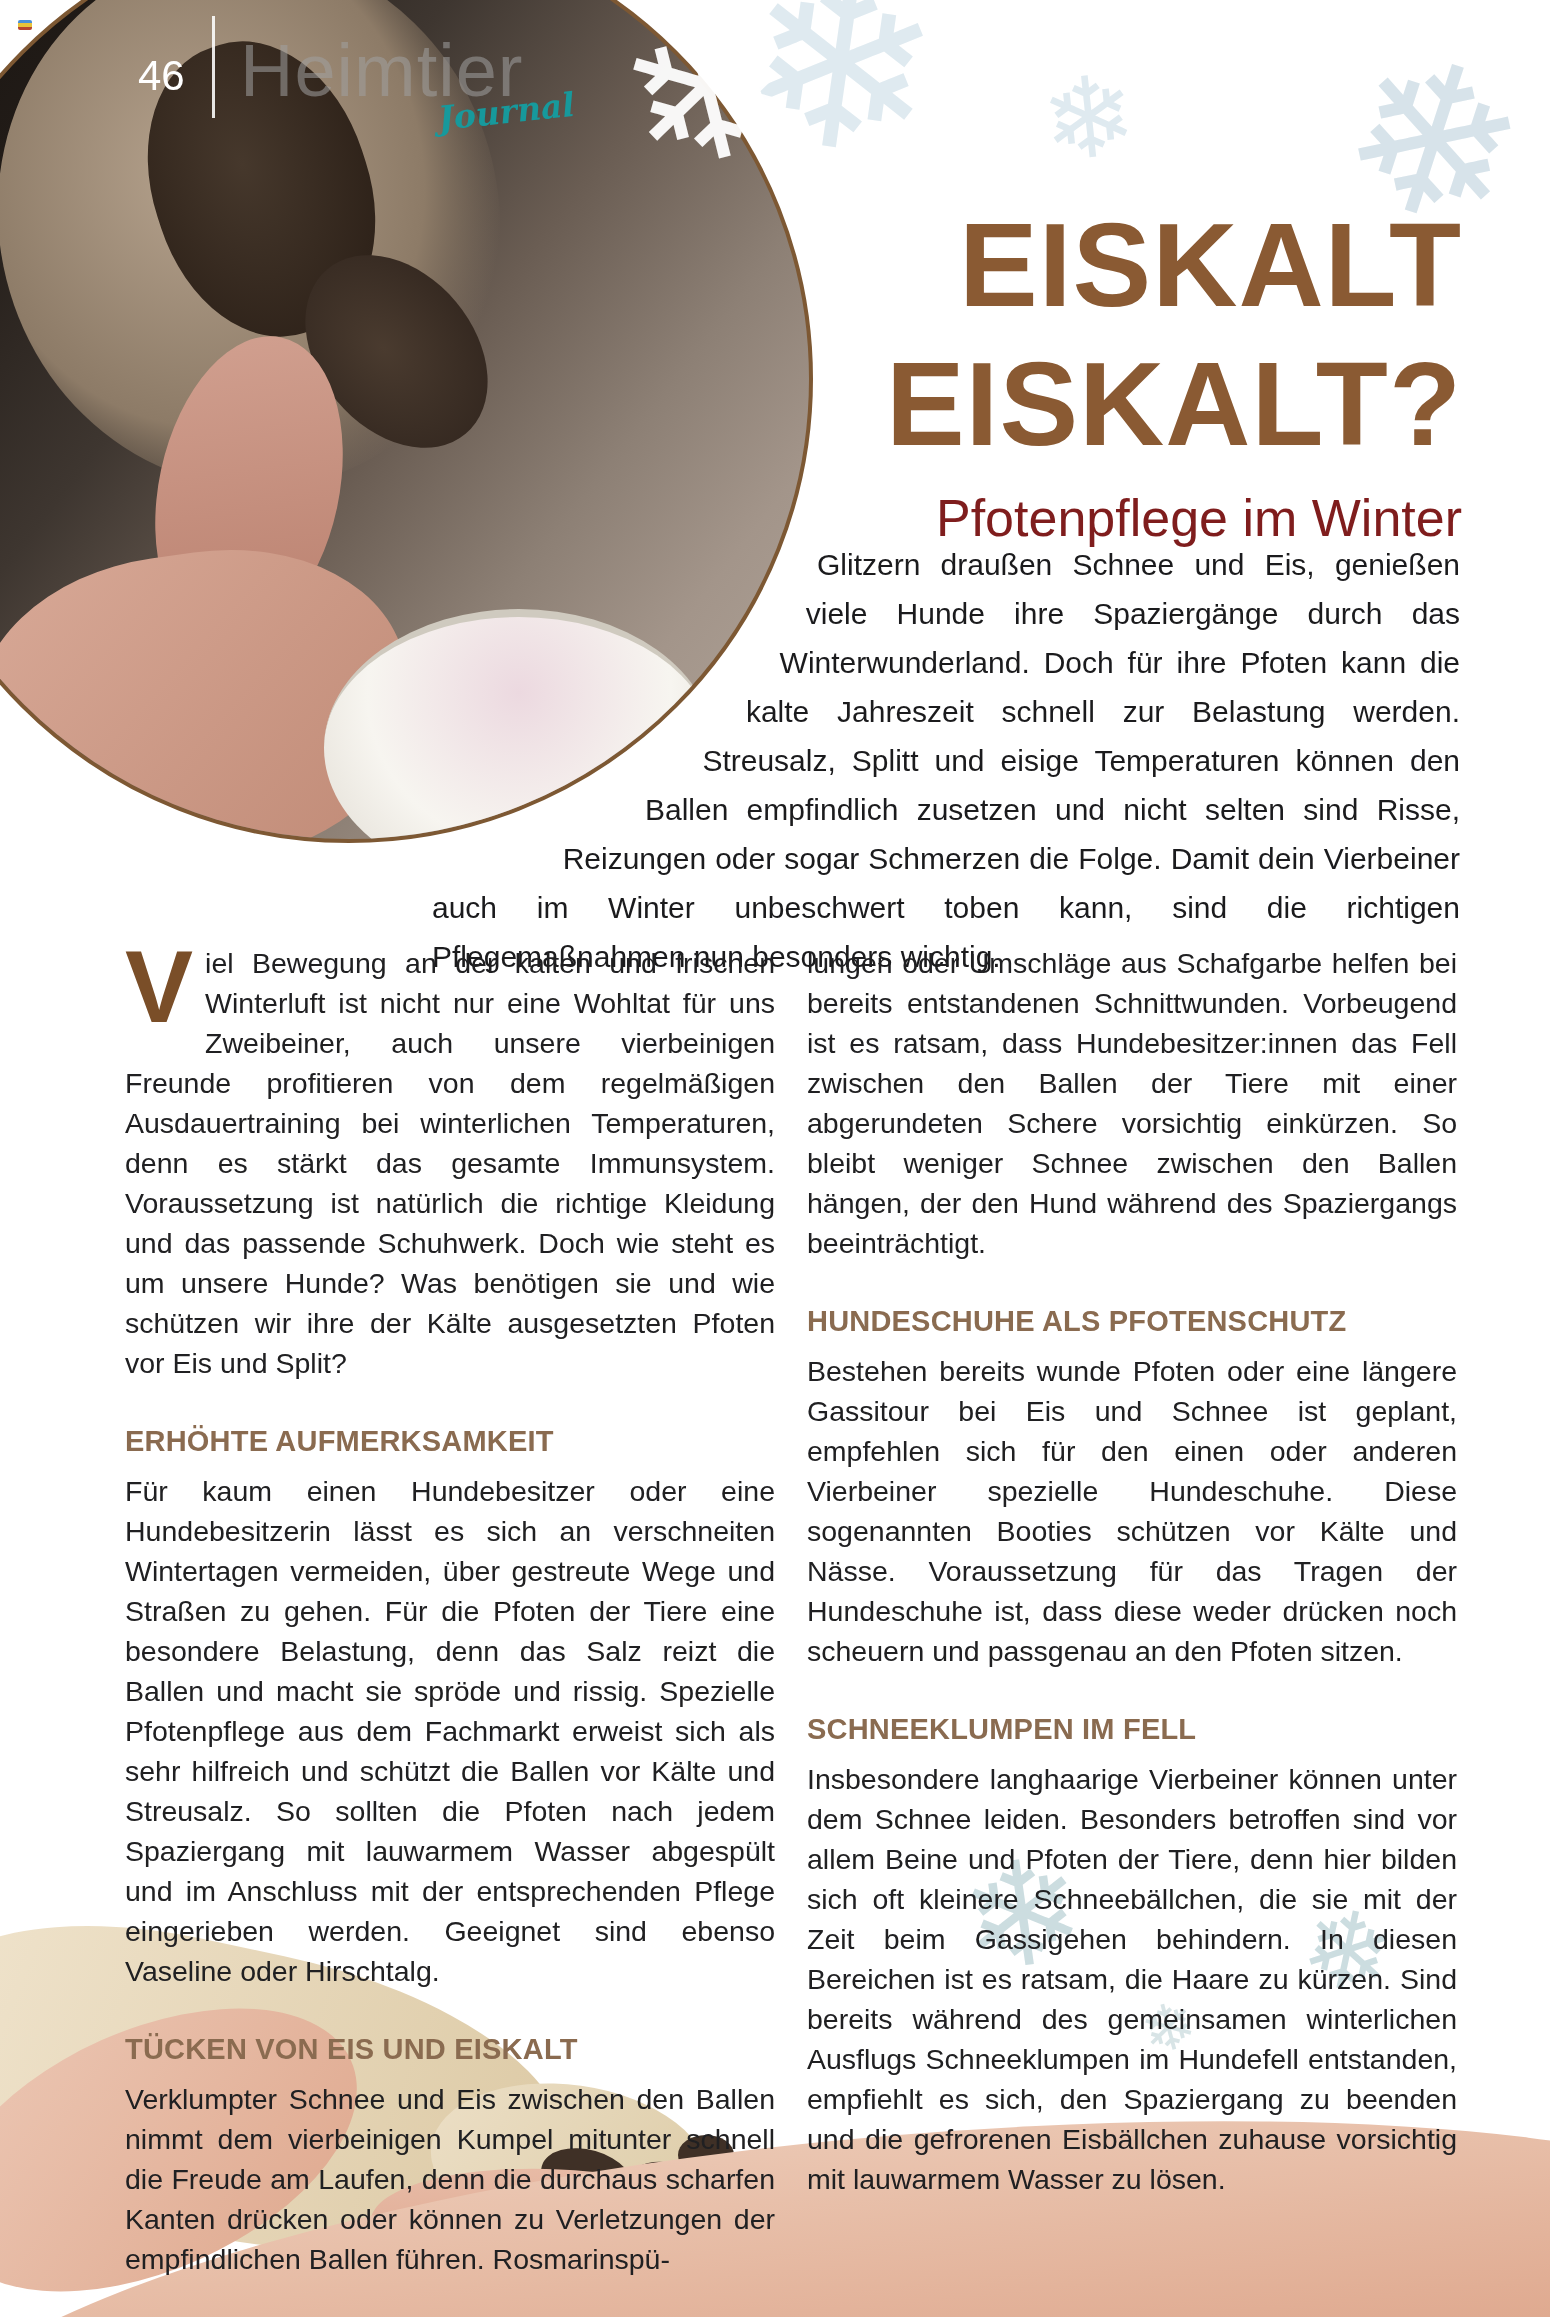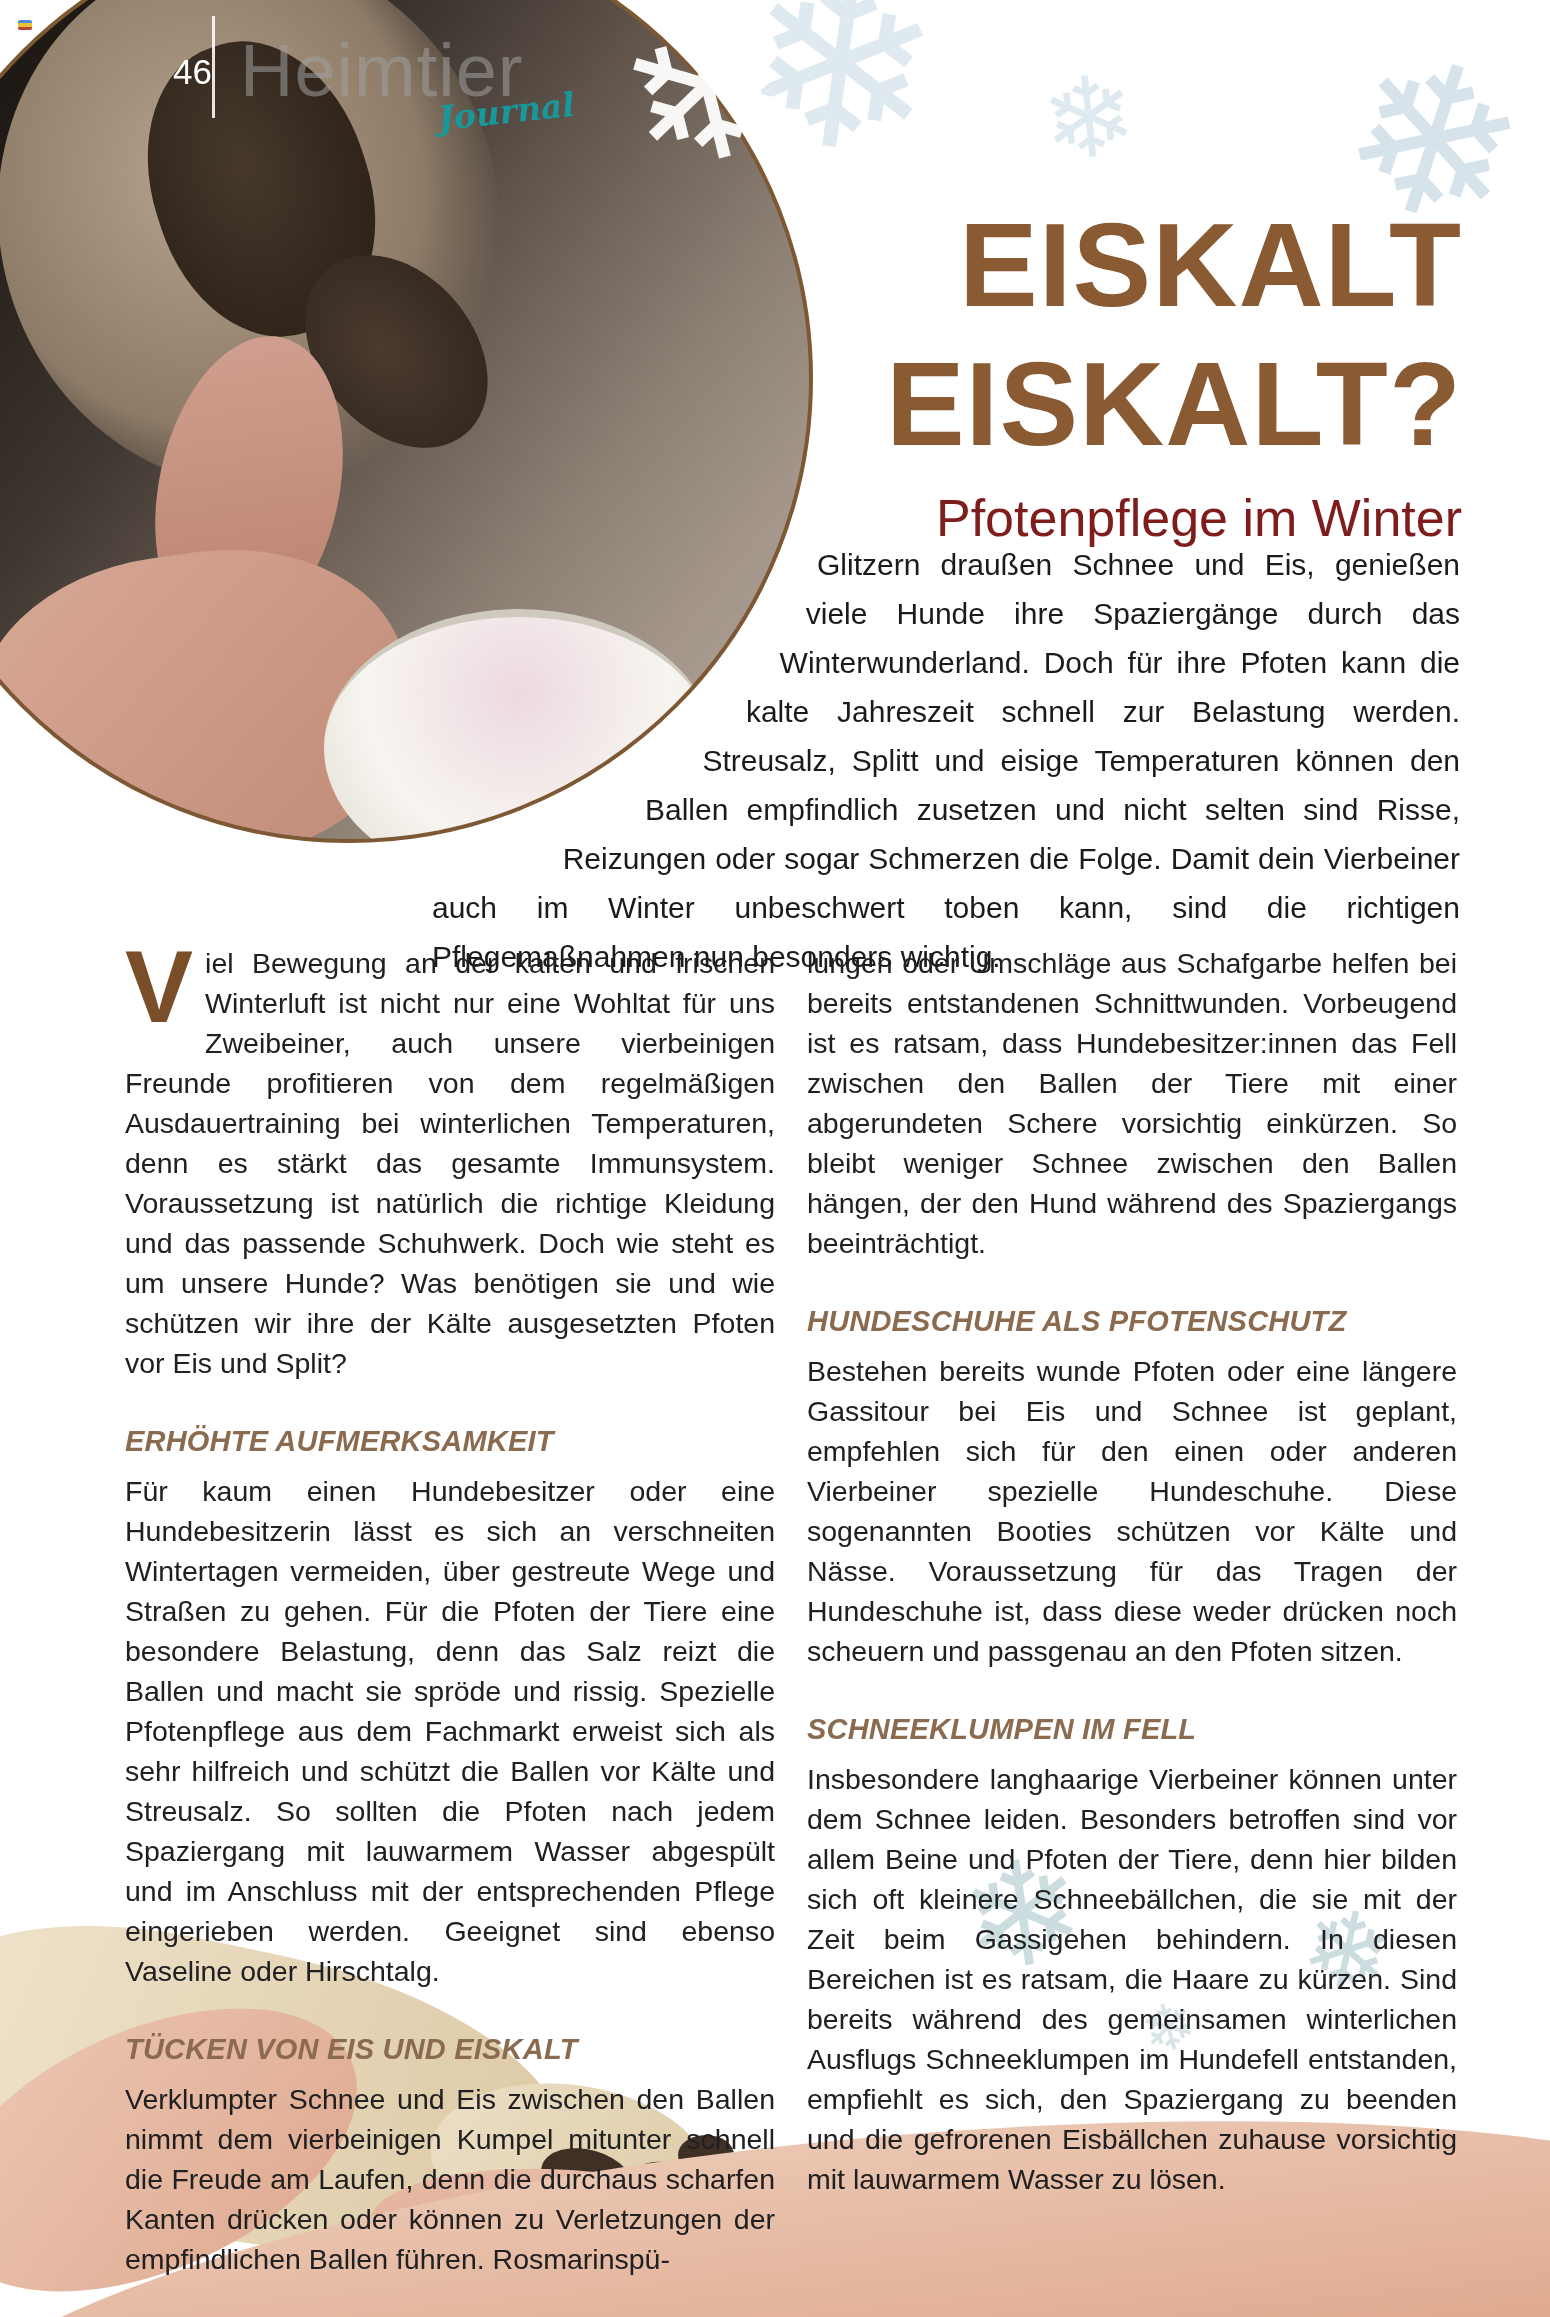--- a/index.html
+++ b/index.html
@@ -22,21 +22,21 @@
   .paw-pad-toe{position:absolute;left:430px;top:325px;width:155px;height:215px;
     background:radial-gradient(ellipse at 45% 45%,#4a3b2f,#342820 78%);border-radius:50%;transform:rotate(-40deg);}
   .thumb-shape{position:absolute;left:270px;top:415px;width:180px;height:310px;
     background:linear-gradient(160deg,#d2a191,#b97f6d);border-radius:50%;transform:rotate(12deg);}
   .hand-shape{position:absolute;left:90px;top:635px;width:430px;height:310px;
     background:linear-gradient(140deg,#d8a997,#c08a76);border-radius:45%;transform:rotate(-8deg);}
   .jar-shape{position:absolute;left:435px;top:690px;width:390px;height:270px;
     background:radial-gradient(ellipse at 50% 28%,#fbfaf7,#ecd9e0 0%,#f7f5f0 55%,#ded9cf 100%);
     border-radius:50%;border-top:8px solid #cfcabf;}
   
-  .folio{position:absolute;left:138px;top:52px;color:#ffffff;font-size:35px;z-index:4;margin-left:35px;}
+  .folio{position:absolute;left:138px;top:52px;color:#ffffff;font-size:42px;z-index:4;}
   .folio-rule{position:absolute;left:212px;top:16px;width:3px;height:102px;background:rgba(255,255,255,.88);z-index:4;}
   .logo-word{position:absolute;left:240px;top:28px;font-size:74px;letter-spacing:1px;
     color:rgba(160,160,160,.55);z-index:4;font-weight:400;}
   .logo-script{position:absolute;left:438px;top:92px;font-family:"DejaVu Serif",serif;
     font-style:italic;font-weight:700;font-size:33px;color:#17999c;transform:rotate(-6deg);z-index:4;}
   .corner-marker{position:absolute;left:18px;top:20px;width:14px;height:10px;z-index:4;
     background:linear-gradient(#4a90d9 0 34%,#e8c33a 34% 67%,#b8452f 67% 100%);border-radius:2px;}
   
   .flake{position:absolute;font-family:"DejaVu Sans",sans-serif;line-height:1;user-select:none;}
   .fl-white{left:622px;top:-14px;font-size:205px;color:rgba(255,255,255,.95);transform:rotate(-14deg);z-index:3;}
@@ -53,21 +53,21 @@
   .subtitle{display:block;margin-top:14px;font-size:52px;color:#7f1d1d;font-weight:400;}
   
   .intro{position:absolute;left:432px;top:540px;width:1028px;z-index:3;
     font-size:30px;line-height:49px;text-align:justify;color:#1b1b1d;}
   .circle-spacer{float:left;width:385px;height:300px;
     shape-outside:circle(482px at -87px -165px);shape-margin:26px;}
   
   .columns{position:absolute;left:125px;top:943px;width:1332px;display:flex;gap:32px;z-index:3;}
   .col{width:650px;font-size:28.5px;line-height:40px;text-align:justify;color:#202022;}
   .col p{margin:0;}
-  .col h3{margin:38px 0 10px;font-size:29px;color:#8a6b50;font-weight:700;letter-spacing:.2px;font-style:italic;}
+  .col h3{margin:38px 0 10px;font-size:29px;color:#8a6b50;font-weight:700;letter-spacing:.2px;}
   .dropcap{float:left;font-size:102px;line-height:80px;padding:4px 12px 0 0;color:#7a4e28;font-weight:700;}
   
   .bottom-photo{position:absolute;left:0;top:1840px;width:1550px;height:477px;overflow:hidden;z-index:1;background:#ffffff;}
   .dog-leg{position:absolute;left:-90px;top:110px;width:660px;height:290px;
     background:linear-gradient(100deg,#f0e4cd,#dcc9a4);border-radius:45% 55% 60% 40%;transform:rotate(12deg);}
   .dog-paw{position:absolute;left:430px;top:245px;width:280px;height:160px;
     background:linear-gradient(120deg,#ecdfc6,#dccba6);border-radius:50%;transform:rotate(8deg);}
   .toe-pad{position:absolute;background:#3f3026;border-radius:50%;}
   .tp1{left:540px;top:310px;width:95px;height:58px;transform:rotate(16deg);}
   .tp2{left:628px;top:322px;width:72px;height:46px;transform:rotate(8deg);}

